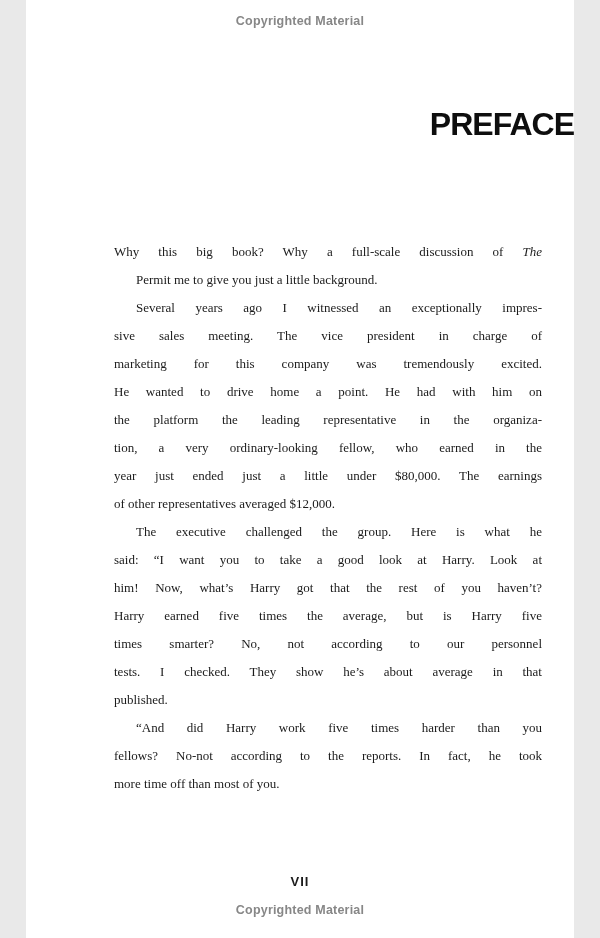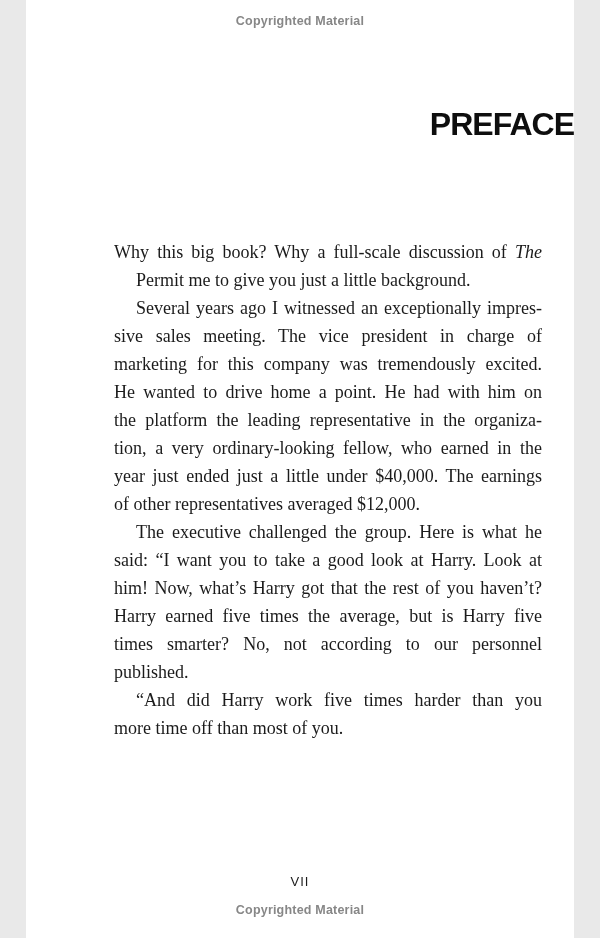--- a/index.html
+++ b/index.html
@@ -42,21 +42,21 @@
     line-height: 36px;
     letter-spacing: -1px;
     color: var(--heading-color, #0e0e0e);
   }
   .body-text {
     position: absolute;
     top: 238px;
     left: 88px;
     width: 428px;
     color: var(--body-color, #1b1b1b);
-    font-size: 18px;
+    font-size: 13px;
   }
   .body-text .line {
     line-height: 28px;
     text-align: justify;
     text-align-last: justify;
     white-space: normal;
   }
   .body-text .line.last {
     text-align-last: left;
   }
@@ -66,21 +66,21 @@
   .body-text em {
     font-style: italic;
   }
   .page-number {
     position: absolute;
     top: 874px;
     left: 0;
     width: 100%;
     text-align: center;
     font-family: "Liberation Sans", "DejaVu Sans", sans-serif;
-    font-weight: 400;
+    font-weight: 700;
     font-size: 13px;
     letter-spacing: 1px;
     color: var(--body-color, #1b1b1b);
   }
 </style>
 </head>
 <body>
 
 <div class="page">
   <div class="notice top">Copyrighted Material</div>
@@ -89,28 +89,30 @@
 
   <div class="body-text">
       <div class="line"><span>Why this big book? Why a full-scale discussion of </span><em>The</em></div>
       <div class="line last indent"><span>Permit me to give you just a little background.</span></div>
       <div class="line indent"><span>Several years ago I witnessed an exceptionally impres-</span></div>
       <div class="line"><span>sive sales meeting. The vice president in charge of</span></div>
       <div class="line"><span>marketing for this company was tremendously excited.</span></div>
       <div class="line"><span>He wanted to drive home a point. He had with him on</span></div>
       <div class="line"><span>the platform the leading representative in the organiza-</span></div>
       <div class="line"><span>tion, a very ordinary-looking fellow, who earned in the</span></div>
-      <div class="line"><span>year just ended just a little under $40,000. The earnings</span></div>
+      <div class="line"><span>year just ended just a little under $80,000. The earnings</span></div>
       <div class="line last"><span>of other representatives averaged $12,000.</span></div>
       <div class="line indent"><span>The executive challenged the group. Here is what he</span></div>
       <div class="line"><span>said: “I want you to take a good look at Harry. Look at</span></div>
       <div class="line"><span>him! Now, what’s Harry got that the rest of you haven’t?</span></div>
       <div class="line"><span>Harry earned five times the average, but is Harry five</span></div>
       <div class="line"><span>times smarter? No, not according to our personnel</span></div>
+      <div class="line"><span>tests. I checked. They show he’s about average in that</span></div>
       <div class="line last"><span>published.</span></div>
       <div class="line indent"><span>“And did Harry work five times harder than you</span></div>
+      <div class="line"><span>fellows? No-not according to the reports. In fact, he took</span></div>
       <div class="line last"><span>more time off than most of you.</span></div>
     </div>
 
   <div class="page-number">VII</div>
 
   <div class="notice bottom">Copyrighted Material</div>
 </div>
 
 </body></html>

